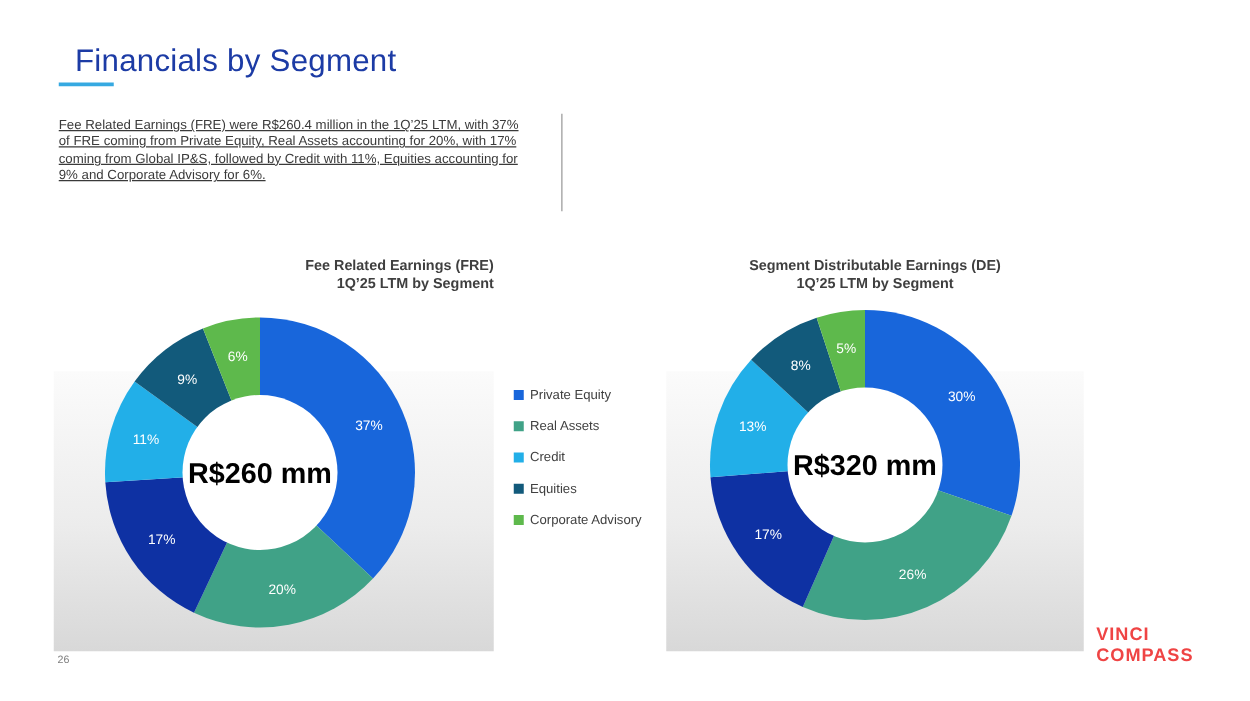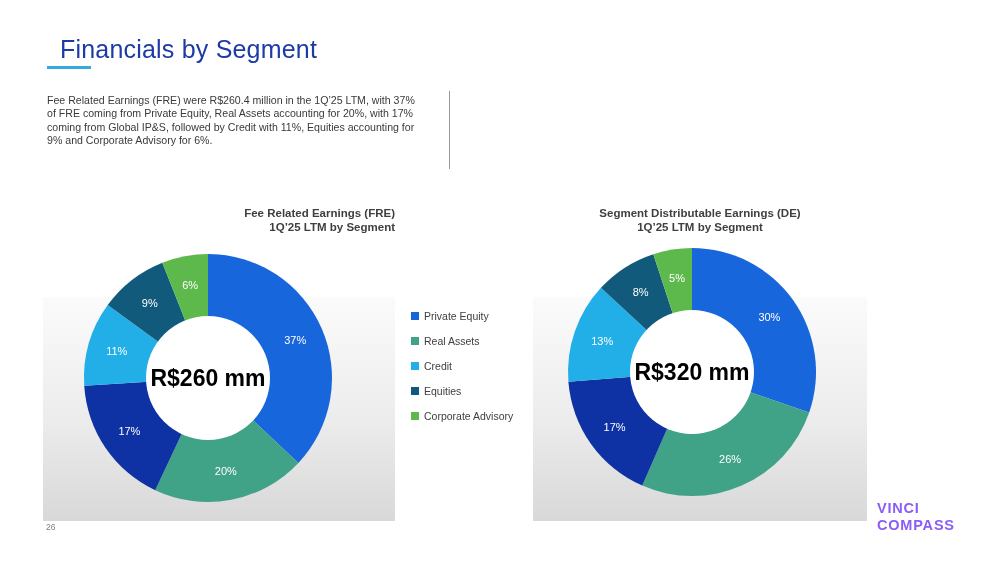--- a/index.html
+++ b/index.html
@@ -10,21 +10,21 @@
   .page-title{
     position:absolute;left:47px;top:22px;margin:13px;
     font-size:25px;font-weight:normal;color:#1C3BA5;letter-spacing:0.2px;
   }
   .title-underline{
     position:absolute;left:47px;top:66px;width:44px;height:3px;background:#36A9E1;
   }
   .summary{
     position:absolute;top:94px;margin:0;font-size:10.6px;line-height:13.4px;color:#3a3a3a;
   }
-  .summary.left{left:47px;width:376px;}
+  .summary.left{left:47px;width:376px;text-decoration:underline;}
   .summary.right{left:538px;width:354px;}
   .vdivider{
     position:absolute;left:449px;top:91px;width:1px;height:78px;background:#9a9a9a;
   }
   .chart-title{
     position:absolute;top:207px;text-align:center;
     font-size:11.5px;font-weight:bold;line-height:13.8px;color:#3f3f3f;
   }
   .chart-title.left{left:43px;width:352px;text-align:right;}
   .chart-title.right{left:533px;width:334px;}
@@ -42,21 +42,21 @@
     position:absolute;left:411px;top:303px;margin:0;padding:0;list-style:none;
   }
   .legend li{display:flex;align-items:center;height:25px;gap:5px;
     font-size:10.5px;color:#404040;}
   .legend .swatch{width:8px;height:8px;flex:0 0 8px;}
   .page-number{
     position:absolute;left:46px;top:522px;font-size:8.5px;color:#7f7f7f;
   }
   .logo{
     position:absolute;left:877px;top:500px;
-    font-size:14.5px;font-weight:bold;line-height:17px;letter-spacing:0.8px;color:#8b5cf6;
+    font-size:14.5px;font-weight:bold;line-height:17px;letter-spacing:0.8px;color:#ef4444;
   }
   .logo span{display:block;}
 </style>
 </head>
 <body>
 
 <div class="slide">
 
   <h1 class="page-title">Financials by Segment</h1>
   <div class="title-underline"></div>

